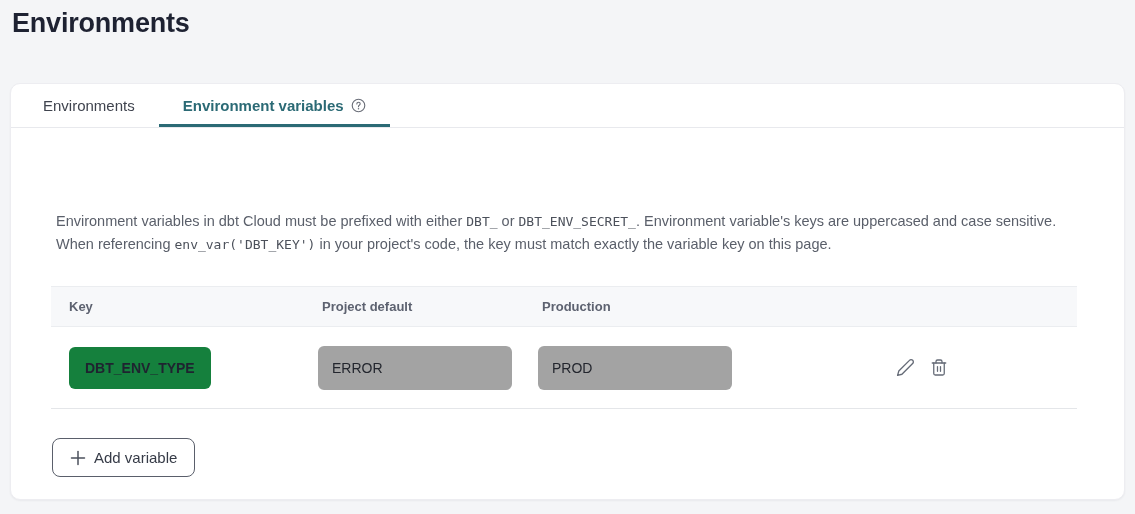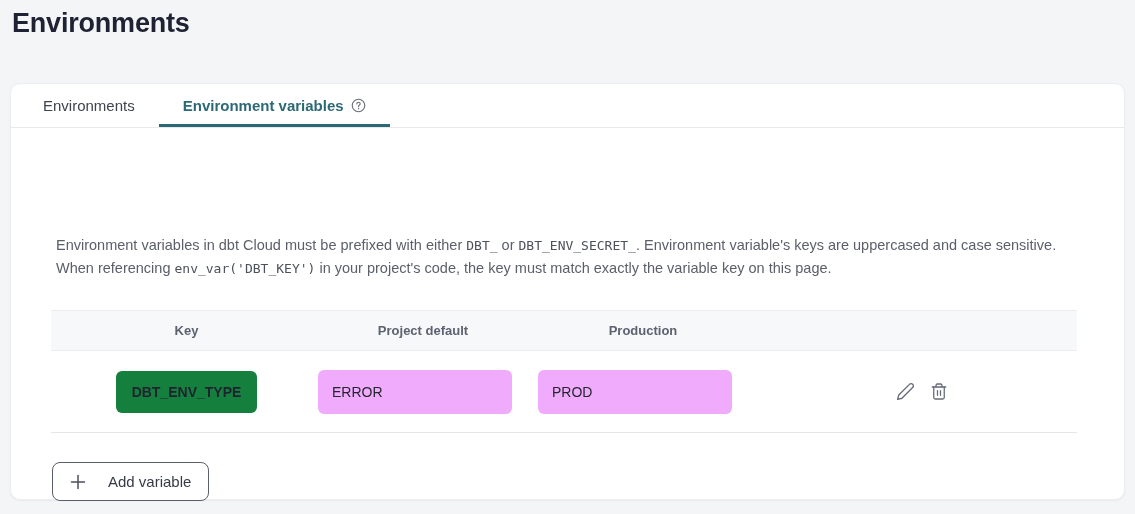--- a/index.html
+++ b/index.html
@@ -49,37 +49,36 @@
     text-align: center;
   }
   .help-icon {
     margin-left: 7px;
     color: #6a6e78;
     display: inline-flex;
     font-weight: 400;
   }
   .content { padding: 0 45px; }
   .description {
-    margin-top: 106px;
+    margin-top: 82px;
     font-size: 14.5px;
     line-height: 22px;
     color: #5a5f6a;
     max-width: 1030px;
   }
   .description .code {
     font-family: "DejaVu Sans Mono", monospace;
     font-size: 13px;
     color: #4c515b;
   }
   .vars-table { margin: 30px 0 0 -5px; width: 1026px; }
   .thead, .trow {
     display: grid;
     grid-template-columns: 253px 220px 220px 220px 113px;
     align-items: center;
-    text-align: center;
   }
   .thead {
     height: 41px;
     background: #f7f8fa;
     border-top: 1px solid #ebedf0;
     border-bottom: 1px solid #ebedf0;
   }
   .th {
     font-size: 13px;
     font-weight: 700;
@@ -101,21 +100,21 @@
     font-weight: 700;
     color: #1f2330;
   }
   .value-box {
     margin-left: 14px;
     width: 194px;
     height: 44px;
     display: flex;
     align-items: center;
     padding-left: 14px;
-    background: #f0abfc;
+    background: #a3a3a3;
     border-radius: 6px;
     font-size: 14px;
     color: #23262e;
   }
   .actions {
     display: flex;
     justify-content: flex-end;
     align-items: center;
     gap: 15px;
     padding-right: 16px;
@@ -127,21 +126,21 @@
     background: none;
     border: none;
     color: #656b77;
     padding: 0;
   }
   .add-btn {
     margin: 29px 0 0 -4px;
     height: 39px;
     display: inline-flex;
     align-items: center;
-    gap: 22px;
+    gap: 8px;
     padding: 0 17px;
     background: #ffffff;
     border: 1px solid #5a5f6b;
     border-radius: 8px;
     font-size: 15px;
     color: #363b47;
     font-family: "Liberation Sans", sans-serif;
     cursor: pointer;
   }
   .add-btn svg { color: #4b505c; }

